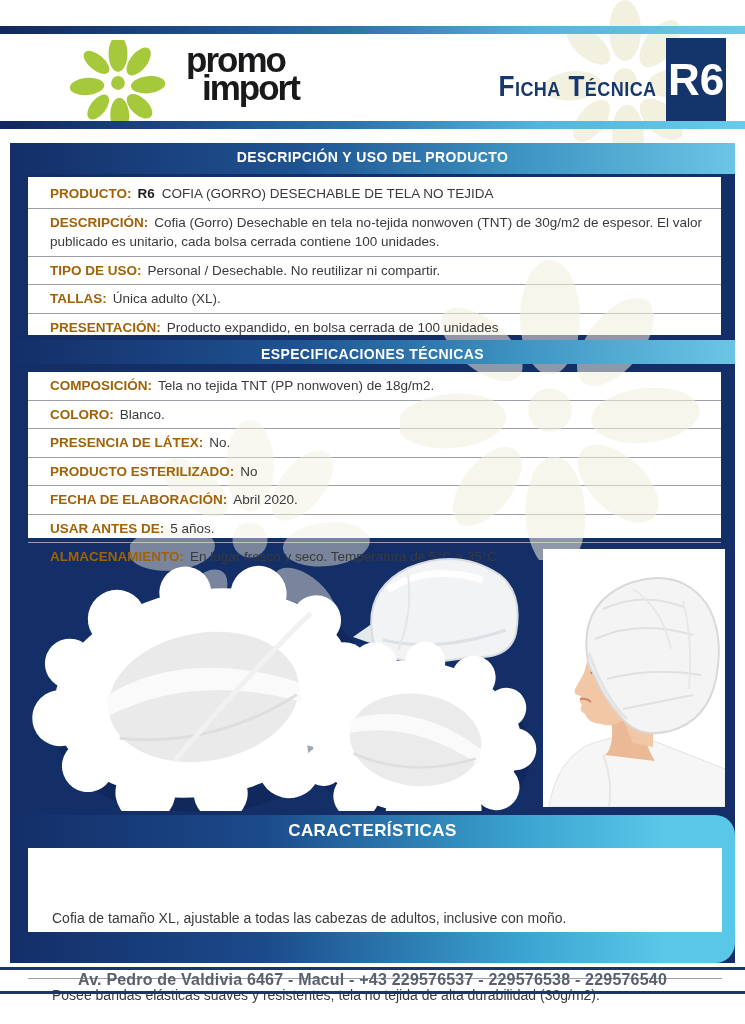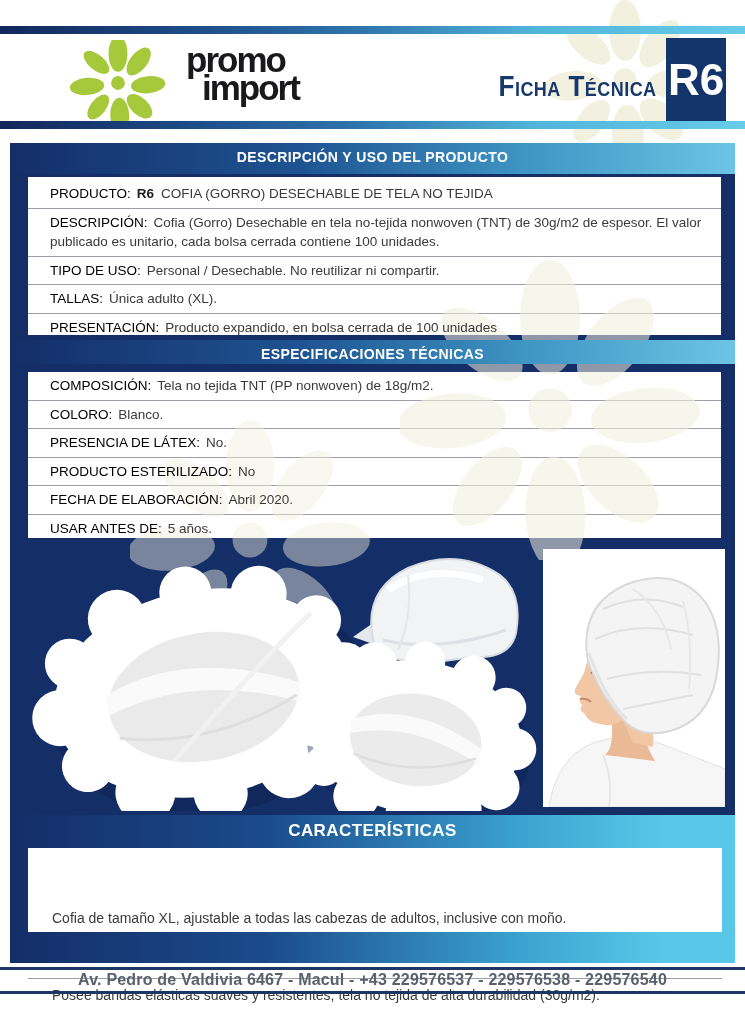--- a/index.html
+++ b/index.html
@@ -22,32 +22,32 @@
       display:flex;align-items:center;justify-content:center;font-size:44px;font-weight:bold;}
   
   .panel{left:10px;top:143px;width:725px;height:820px;background:#142e68;}
   .sec-head{position:absolute;left:0;width:725px;color:#fff;font-weight:bold;
       text-align:center;font-size:14px;letter-spacing:.4px;z-index:2;
       background:linear-gradient(90deg,#142e68 0%,#1e5391 40%,#3d93c2 70%,#6cc5e5 100%);}
   .sec-head .t{display:block;padding-top:6px;}
   .box{position:absolute;left:18px;width:693px;background:#ffffff;}
   .row{padding:4px 14px 4px 22px;font-size:13.5px;line-height:1.45;color:#3a3a3a;}
   .row + .row{border-top:1px solid #9aa0a6;}
-  .lb{font-weight:normal;color:#000000;margin-right:6px;position:relative;z-index:2;}
+  .lb{font-weight:bold;color:#a16207;margin-right:6px;position:relative;z-index:2;}
   .vb{font-weight:bold;color:#1f1f1f;position:relative;z-index:2;}
   .vb:not(:empty){margin-right:7px;}
   .vl{position:relative;z-index:2;}
   .row1{padding-top:7px;}
   
   .photos{position:absolute;left:0;top:402px;width:725px;height:266px;z-index:2;}
   .caps-art{position:absolute;left:8px;top:0;}
   .model{position:absolute;left:533px;top:4px;width:182px;height:258px;background:#fff;}
   
   .charblock{position:absolute;left:0;top:672px;width:725px;height:148px;
-      background:linear-gradient(90deg,#142e68 0%,#1b4a8b 35%,#3aa2cf 70%,#58c7e8 90%);}
+      background:linear-gradient(90deg,#142e68 0%,#1b4a8b 35%,#3aa2cf 70%,#58c7e8 90%);border-radius:20px;}
   .charblock .hd{display:block;color:#fff;font-weight:bold;text-align:center;
       font-size:17px;letter-spacing:.4px;padding-top:6px;}
   .charbox{position:absolute;left:18px;top:33px;width:694px;height:84px;background:#fff;}
   .char-row{font-size:14px;color:#3a3a3a;padding:8px 14px 8px 24px;margin-top:44px;}
   .char-row.first{padding-top:18px;}
   .char-row + .char-row{border-top:1px solid #9aa0a6;}
   
   .foot-rule{left:0;width:745px;height:3px;background:#1c3766;}
   .foot-text{left:0;top:971px;width:745px;text-align:center;font-size:16px;
       font-weight:bold;color:#59616d;letter-spacing:.2px;}
@@ -139,20 +139,23 @@
         <span class="lb">PRESENCIA DE LÁTEX:</span><span class="vl">No.</span>
       </div>
       <div class="row">
         <span class="lb">PRODUCTO ESTERILIZADO:</span><span class="vl">No</span>
       </div>
       <div class="row">
         <span class="lb">FECHA DE ELABORACIÓN:</span><span class="vl">Abril 2020.</span>
       </div>
       <div class="row">
         <span class="lb">USAR ANTES DE:</span><span class="vl">5 años.</span>
+      </div>
+      <div class="row">
+        <span class="lb">ALMACENAMIENTO:</span><span class="vl">En lugar fresco y seco. Temperatura de 5°C a 35°C.</span>
       </div>
     </div>
 
     <div class="photos">
       <svg class="caps-art" width="520" height="266" viewBox="0 0 520 266">
 
         <g>
           <path d="M335,92 L355,78 L358,100 Z" fill="#e6e9ec"></path>
           <path d="M355,95 Q345,45 390,23 Q440,2 482,30 Q505,48 498,88 Q492,115 452,112 Q400,122 372,112 Q357,106 355,95 Z" fill="#f1f3f5" stroke="#d8dce0" stroke-width="2"></path>
           <path d="M370,45 Q410,18 465,35" stroke="#ffffff" stroke-width="7" fill="none" opacity=".9"></path>

